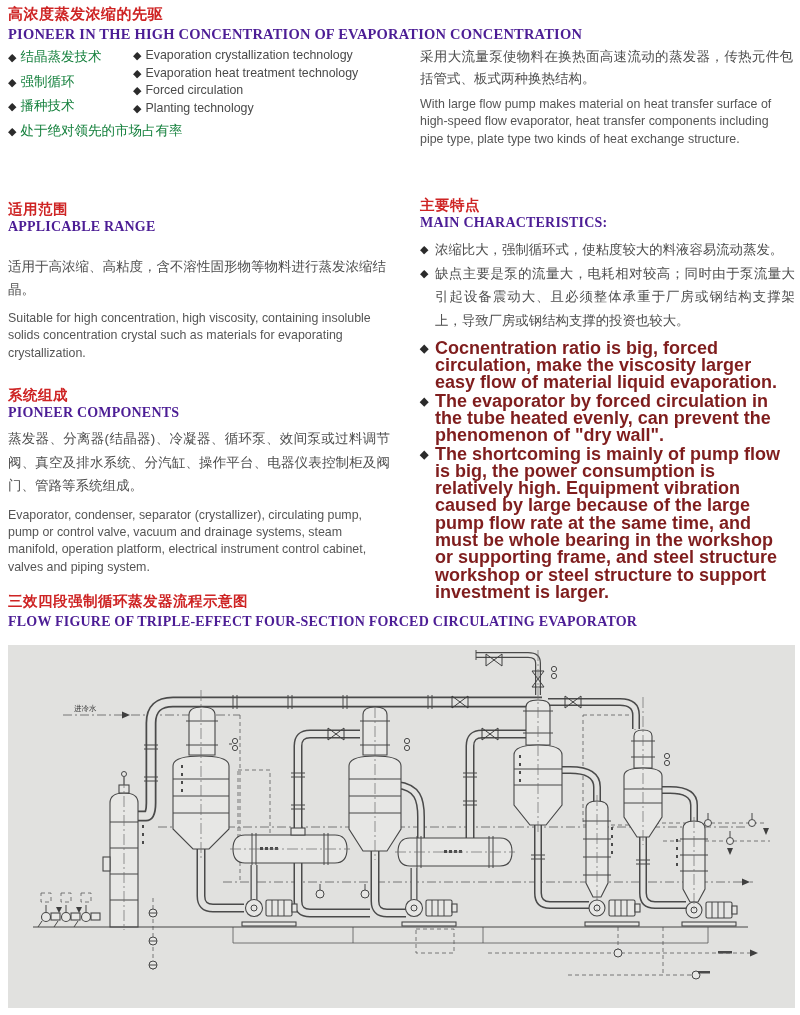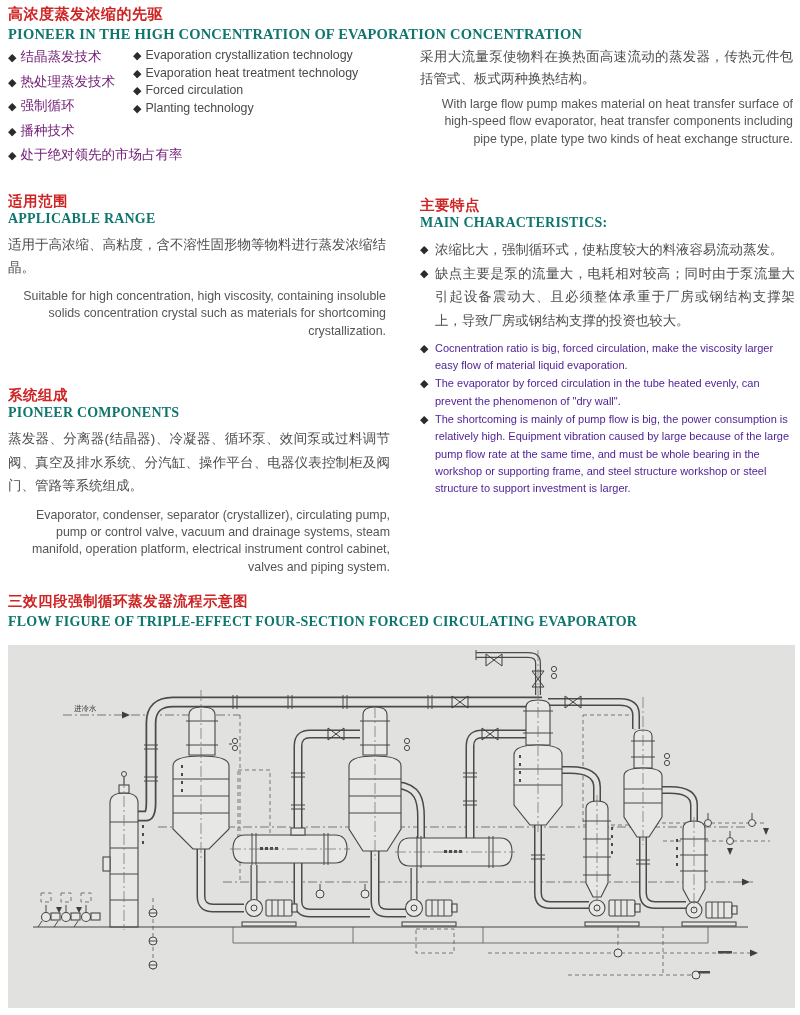--- a/index.html
+++ b/index.html
@@ -1,28 +1,28 @@
 <!DOCTYPE html>
 <html><head>
 <meta charset="utf-8">
 <style>
   html,body{margin:0;padding:0;background:#ffffff;}
   body{width:800px;height:1015px;position:relative;font-family:"Liberation Sans",sans-serif;-webkit-font-smoothing:antialiased;}
   .abs{position:absolute;}
   .cn-h{font-size:15px;font-weight:700;color:#ce2424;letter-spacing:.5px;}
-  .en-h{font-family:"Liberation Serif",serif;font-size:14px;font-weight:700;color:#0f766e;letter-spacing:.2px;}
+  .en-h{font-family:"Liberation Serif",serif;font-size:14px;font-weight:700;color:#4c1d95;letter-spacing:.2px;}
   .cn-body{font-size:13.5px;color:#4d4d4d;line-height:23px;text-align:justify;}
-  .en-body{font-size:12.4px;color:#555;line-height:17.4px;text-align:right;}
-  .cnli{font-size:13.5px;color:#701a75;line-height:23.5px;white-space:nowrap;}
+  .en-body{font-size:12.4px;color:#555;line-height:17.4px;}
+  .cnli{font-size:13.5px;color:#15803d;line-height:23.5px;white-space:nowrap;}
   .enli{font-size:12.4px;color:#4a4a4a;line-height:17.6px;white-space:nowrap;}
   .cnli::before,.enli::before{content:"◆";color:#2b2b2b;margin-right:4px;font-size:11px;}
   .hb{position:relative;padding-left:15px;}
   .hb::before{content:"◆";position:absolute;left:0;top:0;color:#2b2b2b;font-size:11px;}
   .hb-cn{font-size:13.4px;color:#4d4d4d;line-height:23.2px;text-align:justify;margin-bottom:1px;}
-  .hb-en{font-size:11px;color:#4c1d95;line-height:17.3px;margin-bottom:1px;}
+  .hb-en{font-size:18px;color:#7f1d1d;line-height:17.3px;margin-bottom:1px;font-weight:bold;}
   .panel{background:#e1e1df;}
   
   .po11{fill:none;stroke:#4a4a4a;stroke-width:11;}  .pi11{fill:none;stroke:#e3e3e1;stroke-width:7.5;}
   .po9{fill:none;stroke:#4a4a4a;stroke-width:9;}    .pi9{fill:none;stroke:#e3e3e1;stroke-width:6;}
   .po8{fill:none;stroke:#4a4a4a;stroke-width:8;}    .pi8{fill:none;stroke:#e3e3e1;stroke-width:5;}
   .po7{fill:none;stroke:#4a4a4a;stroke-width:7;}    .pi7{fill:none;stroke:#e3e3e1;stroke-width:4.5;}
   .po6{fill:none;stroke:#4a4a4a;stroke-width:6;}    .pi6{fill:none;stroke:#e3e3e1;stroke-width:3.5;}
   .ves{fill:#e7e7e5;stroke:#474747;stroke-width:1.1;}
   .ln{stroke:#474747;stroke-width:1;fill:none;}
   .lnt{stroke:#555;stroke-width:.8;fill:none;}
@@ -35,43 +35,42 @@
 </head>
 <body>
 
 <div class="abs" style="left:8px;top:5px;">
   <div class="cn-h">高浓度蒸发浓缩的先驱</div>
   <div class="en-h" style="margin-top:2px;font-size:14.5px;">PIONEER IN THE HIGH CONCENTRATION OF EVAPORATION CONCENTRATION</div>
 </div>
 
 <div class="abs" style="left:8px;top:45px;width:240px;">
   <div class="cnli">结晶蒸发技术</div>
-  <div class="cnli">热处理蒸发技术</div>
   <div class="cnli">强制循环</div>
   <div class="cnli">播种技术</div>
   <div class="cnli">处于绝对领先的市场占有率</div>
 </div>
 
 <div class="abs" style="left:133px;top:47px;width:270px;">
   <div class="enli">Evaporation crystallization technology</div>
   <div class="enli">Evaporation heat treatment technology</div>
   <div class="enli">Forced circulation</div>
   <div class="enli">Planting technology</div>
 </div>
 
 <div class="abs" style="left:420px;top:46px;width:373px;">
   <div class="cn-body" style="line-height:21.5px;">采用大流量泵使物料在换热面高速流动的蒸发器，传热元件包括管式、板式两种换热结构。</div>
   <div class="en-body" style="margin-top:7px;">With large flow pump makes material on heat transfer surface of high-speed flow evaporator, heat transfer components including pipe type, plate type two kinds of heat exchange structure.</div>
 </div>
 
-<div class="abs" style="left:8px;top:192px;width:378px;">
+<div class="abs" style="left:8px;top:200px;width:378px;">
   <div class="cn-h" style="font-size:14.5px;">适用范围</div>
   <div class="en-h">APPLICABLE RANGE</div>
-  <div class="cn-body" style="margin-top:6px;">适用于高浓缩、高粘度，含不溶性固形物等物料进行蒸发浓缩结晶。</div>
-  <div class="en-body" style="margin-top:9px;">Suitable for high concentration, high viscosity, containing insoluble solids concentration crystal such as materials for shortcoming crystallization.</div>
+  <div class="cn-body" style="margin-top:20px;">适用于高浓缩、高粘度，含不溶性固形物等物料进行蒸发浓缩结晶。</div>
+  <div class="en-body" style="margin-top:9px;">Suitable for high concentration, high viscosity, containing insoluble solids concentration crystal such as materials for evaporating crystallization.</div>
 </div>
 
 <div class="abs" style="left:420px;top:196px;width:375px;">
   <div class="cn-h" style="font-size:14.5px;">主要特点</div>
   <div class="en-h">MAIN CHARACTERISTICS:</div>
   <div style="margin-top:7px;">
     <div class="hb hb-cn">浓缩比大，强制循环式，使粘度较大的料液容易流动蒸发。</div>
     <div class="hb hb-cn">缺点主要是泵的流量大，电耗相对较高；同时由于泵流量大引起设备震动大、且必须整体承重于厂房或钢结构支撑架上，导致厂房或钢结构支撑的投资也较大。</div>
   </div>
   <div style="margin-top:8px;">

